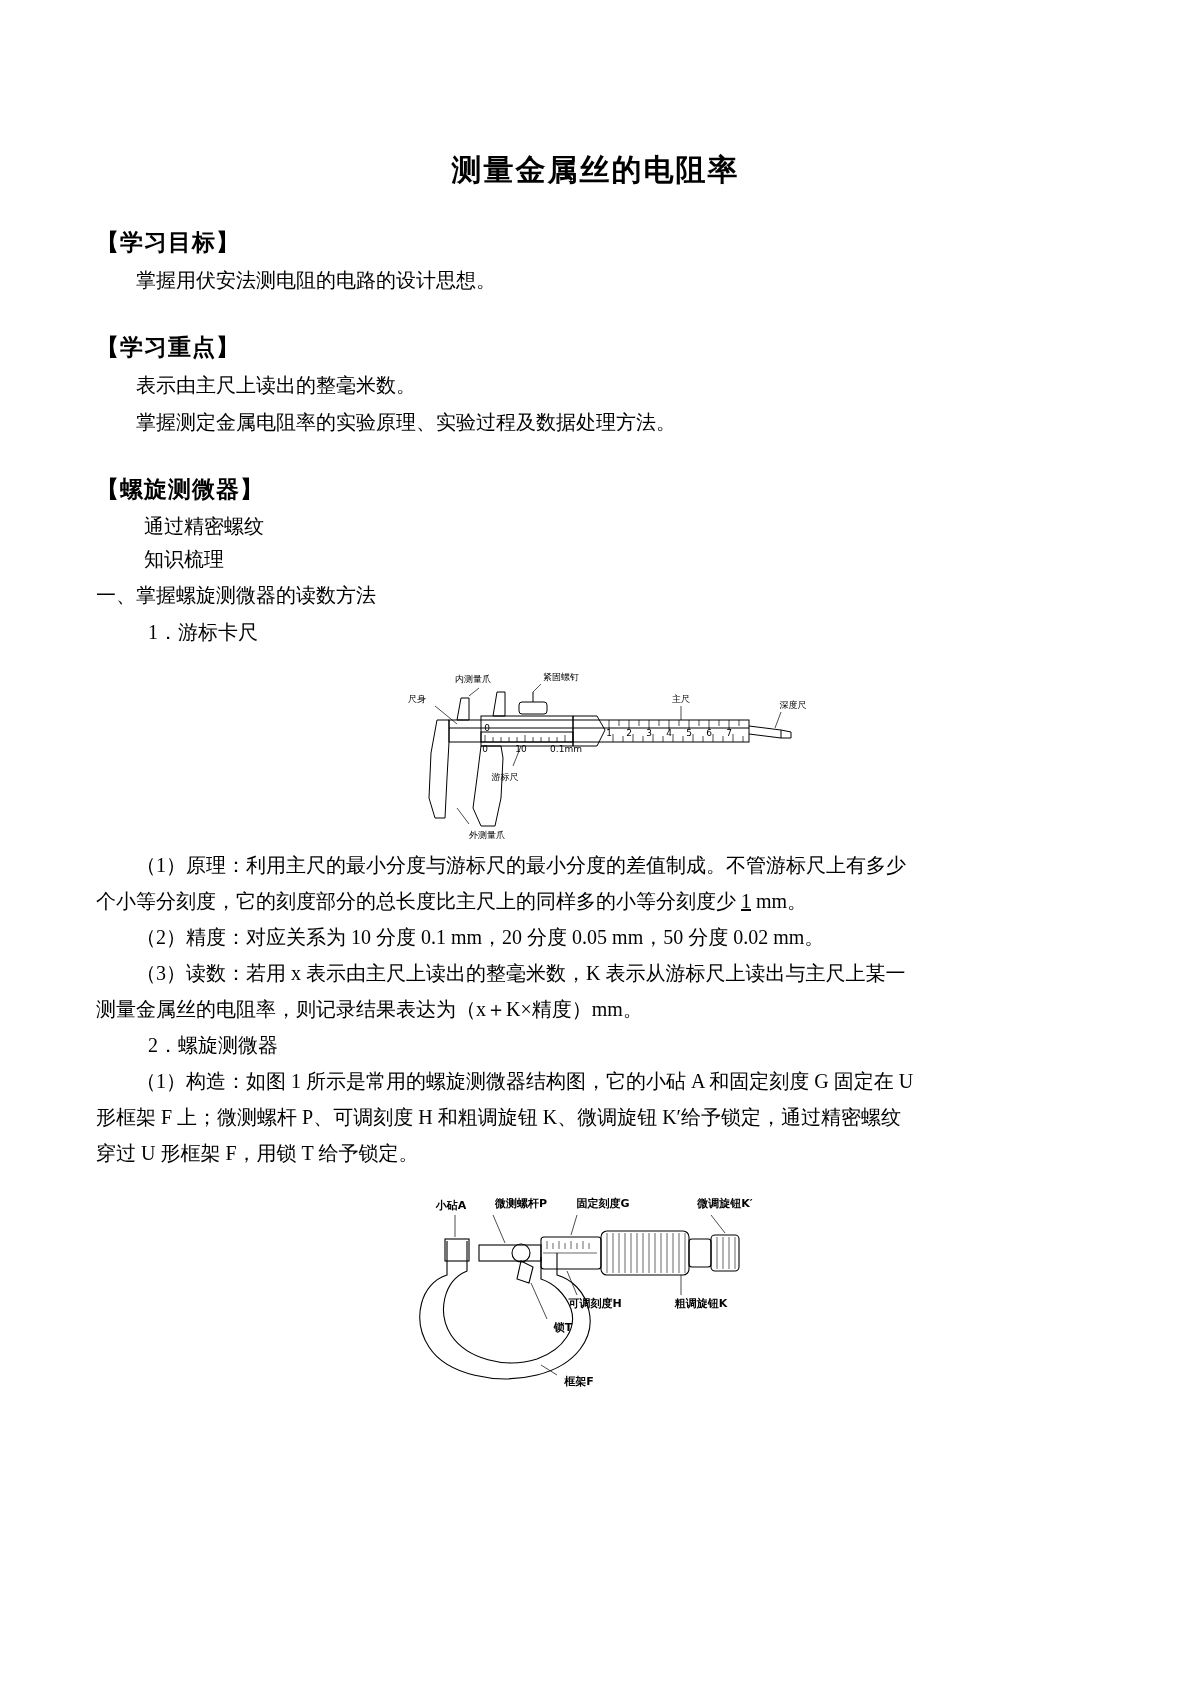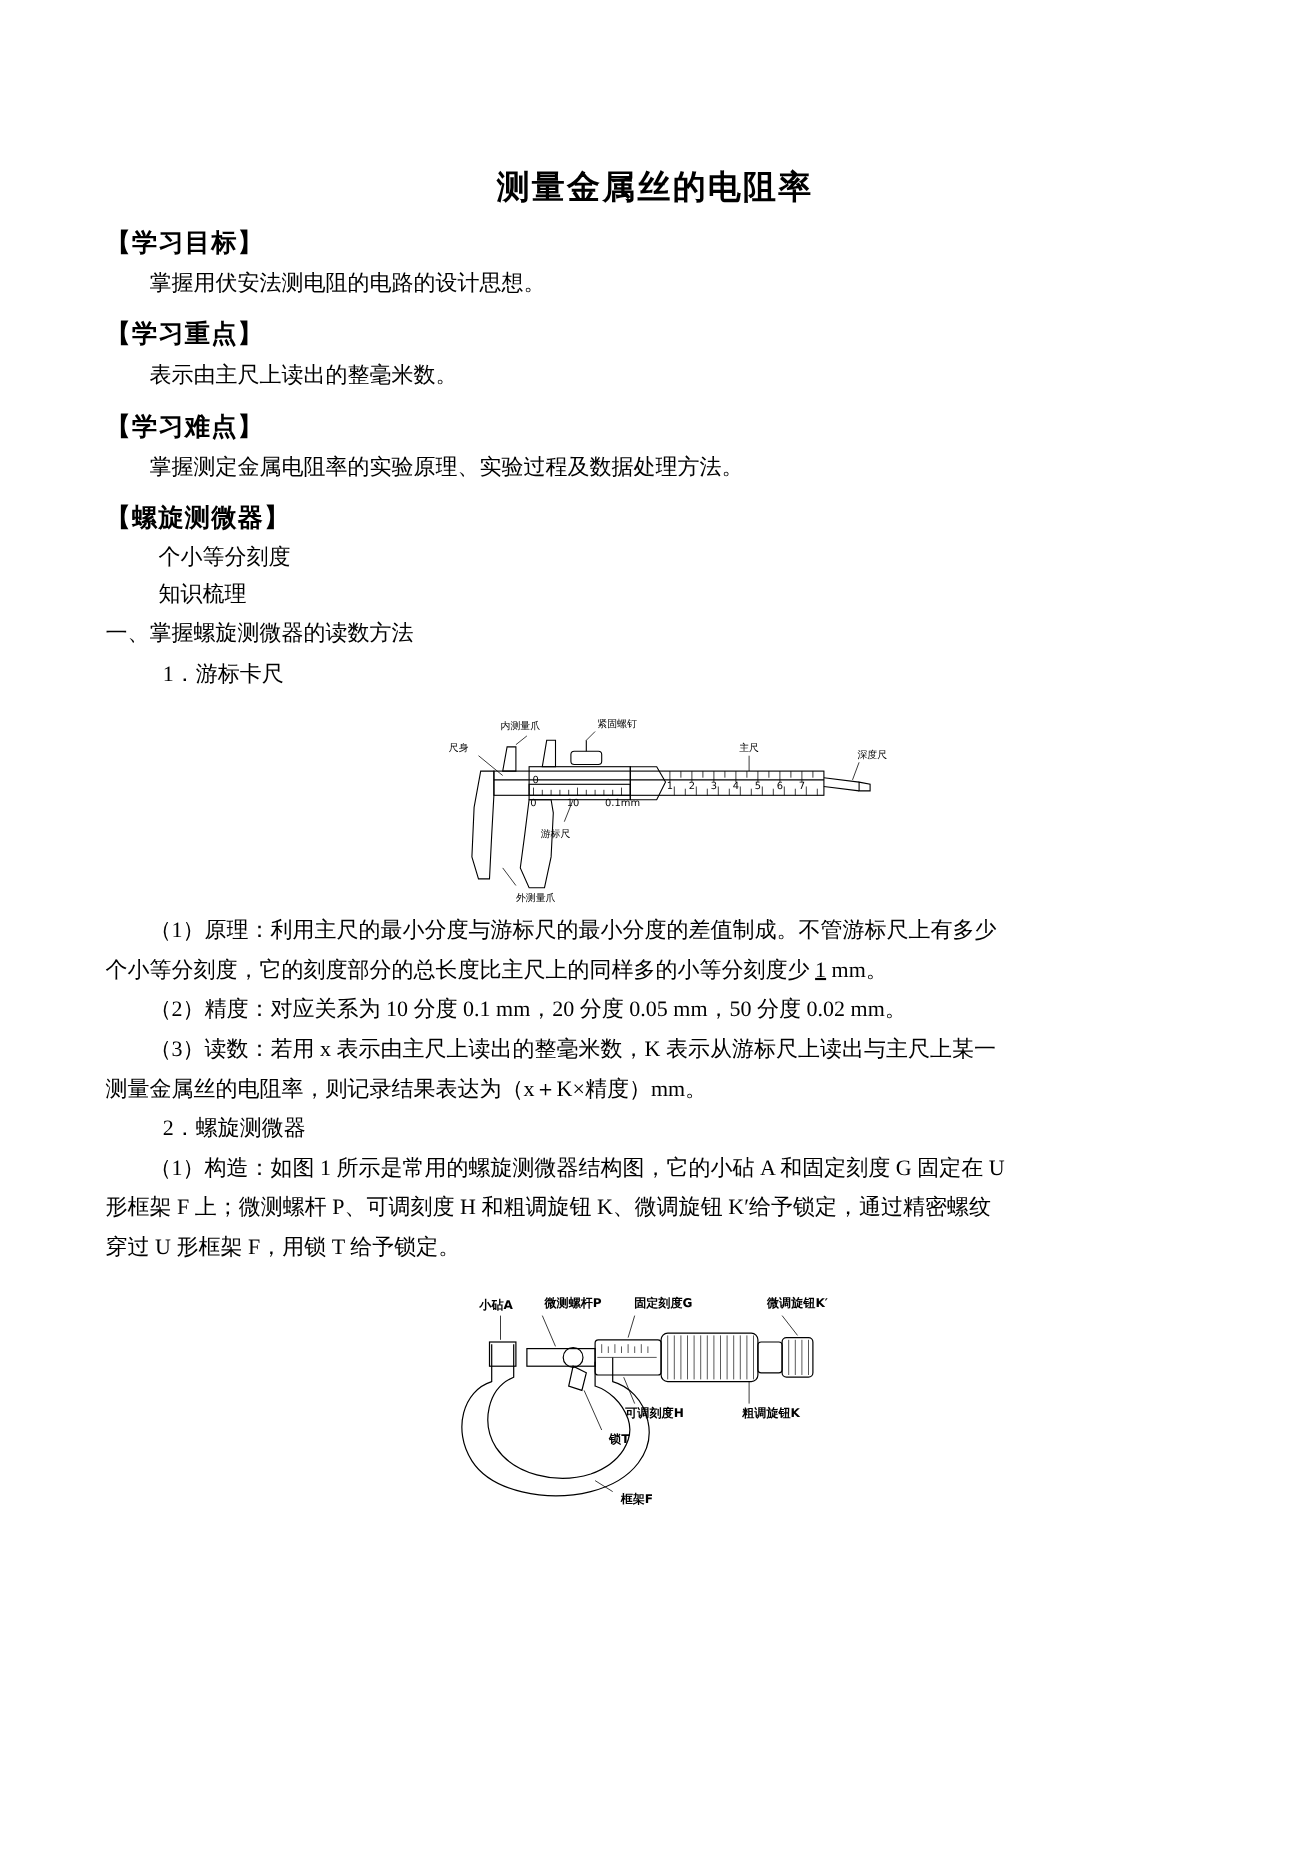--- a/index.html
+++ b/index.html
@@ -28,21 +28,21 @@
     font-weight: bold;
     font-size: 30px;
     letter-spacing: 2px;
     margin-top: 150px;
     margin-bottom: 0;
   }
   .section-head {
     font-family: Liberation Serif, serif;
     font-weight: bold;
     font-size: 23px;
-    margin-top: 14px;
+    margin-top: 36px;
     margin-bottom: 6px;
     letter-spacing: 1px;
   }
   .body-line {
     font-size: 20px;
     line-height: 1.62;
     margin: 4px 0;
     text-indent: 2em;
   }
   .body-line.noindent {
@@ -89,26 +89,25 @@
 <div class="page">
 
   <h1 class="doc-title">测量金属丝的电阻率</h1>
 
   <div class="section-head">【学习目标】</div>
   <p class="body-line">掌握用伏安法测电阻的电路的设计思想。</p>
 
   <div class="section-head">【学习重点】</div>
   <p class="body-line">表示由主尺上读出的整毫米数。</p>
 
-  <div class="section-head">【学习难点】</div>
   <p class="body-line">掌握测定金属电阻率的实验原理、实验过程及数据处理方法。</p>
 
   <div class="section-head">【螺旋测微器】</div>
 
-  <p class="plain-indent1">个小等分刻度</p>
+  <p class="plain-indent1">通过精密螺纹</p>
   <p class="plain-indent1">知识梳理</p>
   <p class="body-line noindent">一、掌握螺旋测微器的读数方法</p>
   <p class="num-head">1．游标卡尺</p>
 
   <div class="fig">
     <svg class="vernier-wrap" viewBox="0 0 470 185" xmlns="http://www.w3.org/2000/svg">
       <g fill="none" stroke="#000" stroke-width="1">
 
         <rect x="88" y="62" width="300" height="22"></rect>
         <line x1="88" y1="70" x2="388" y2="70"></line>

